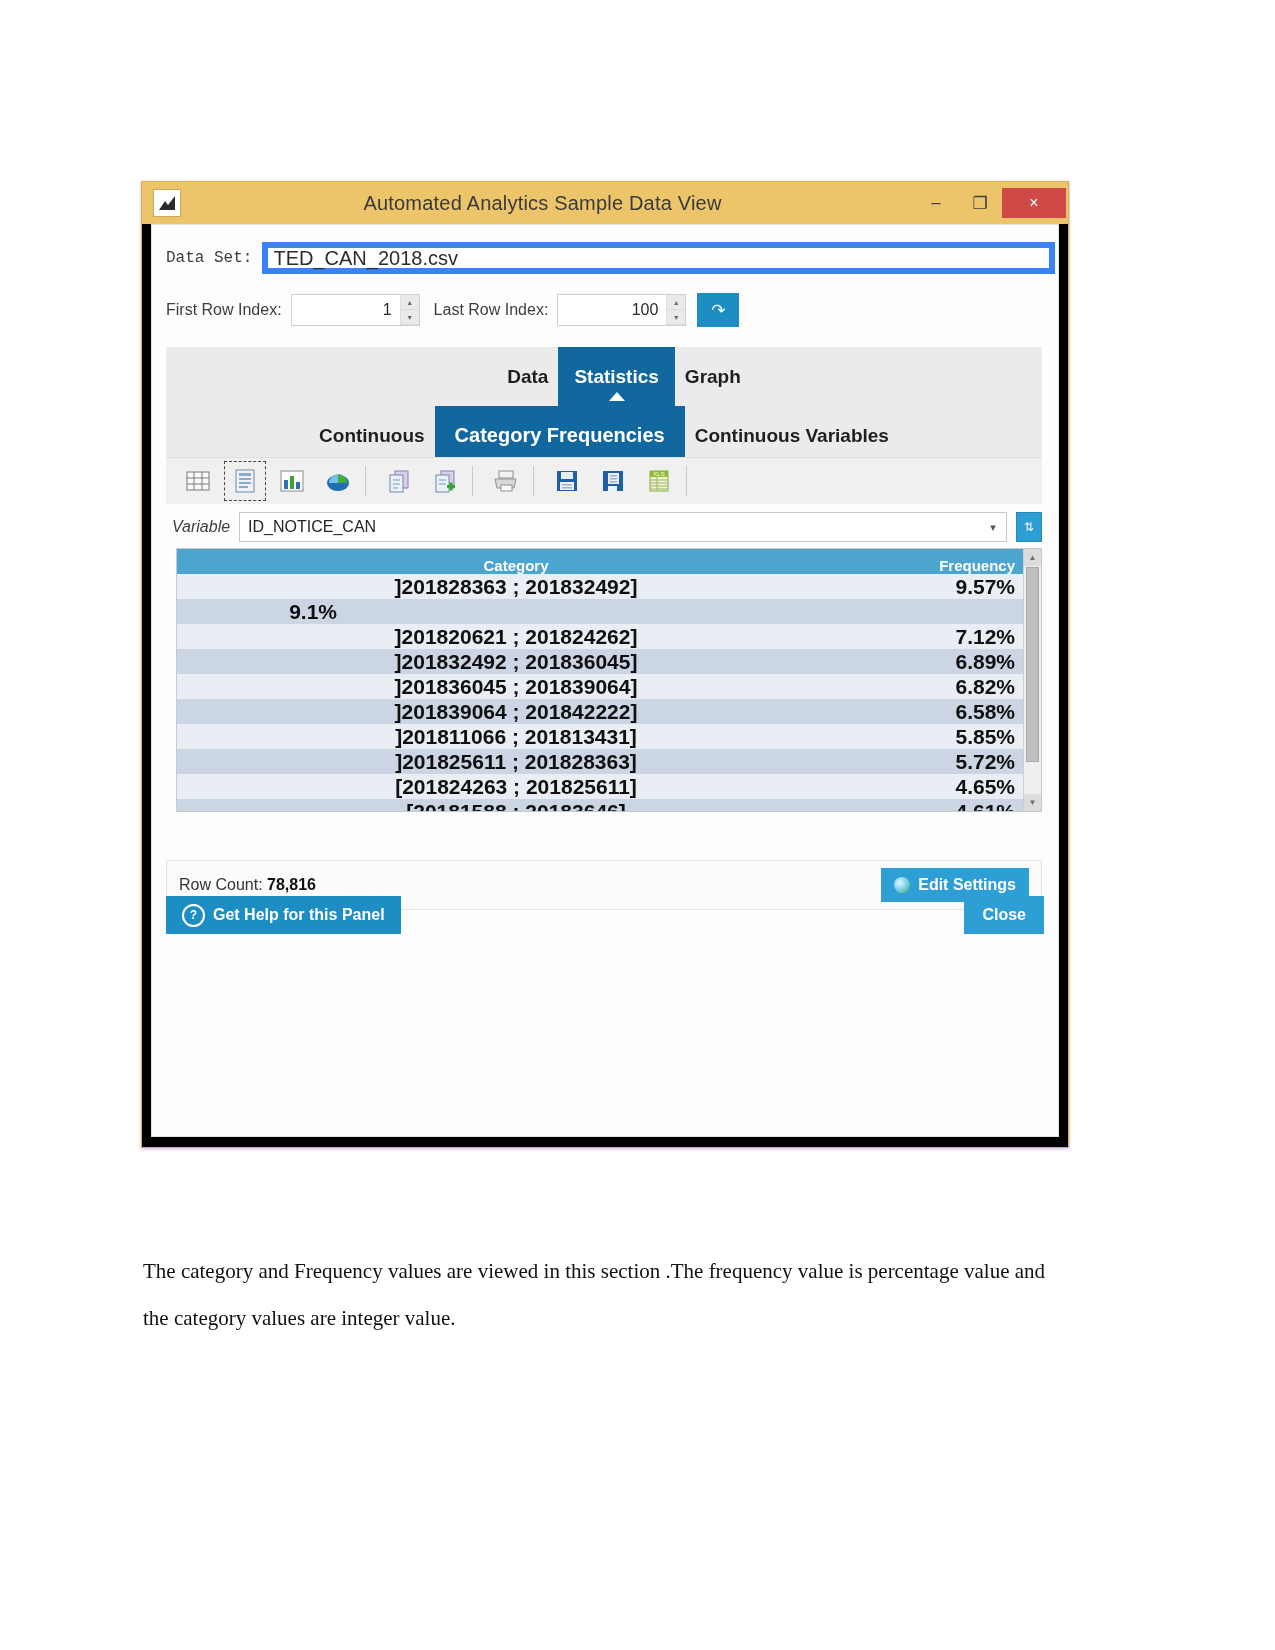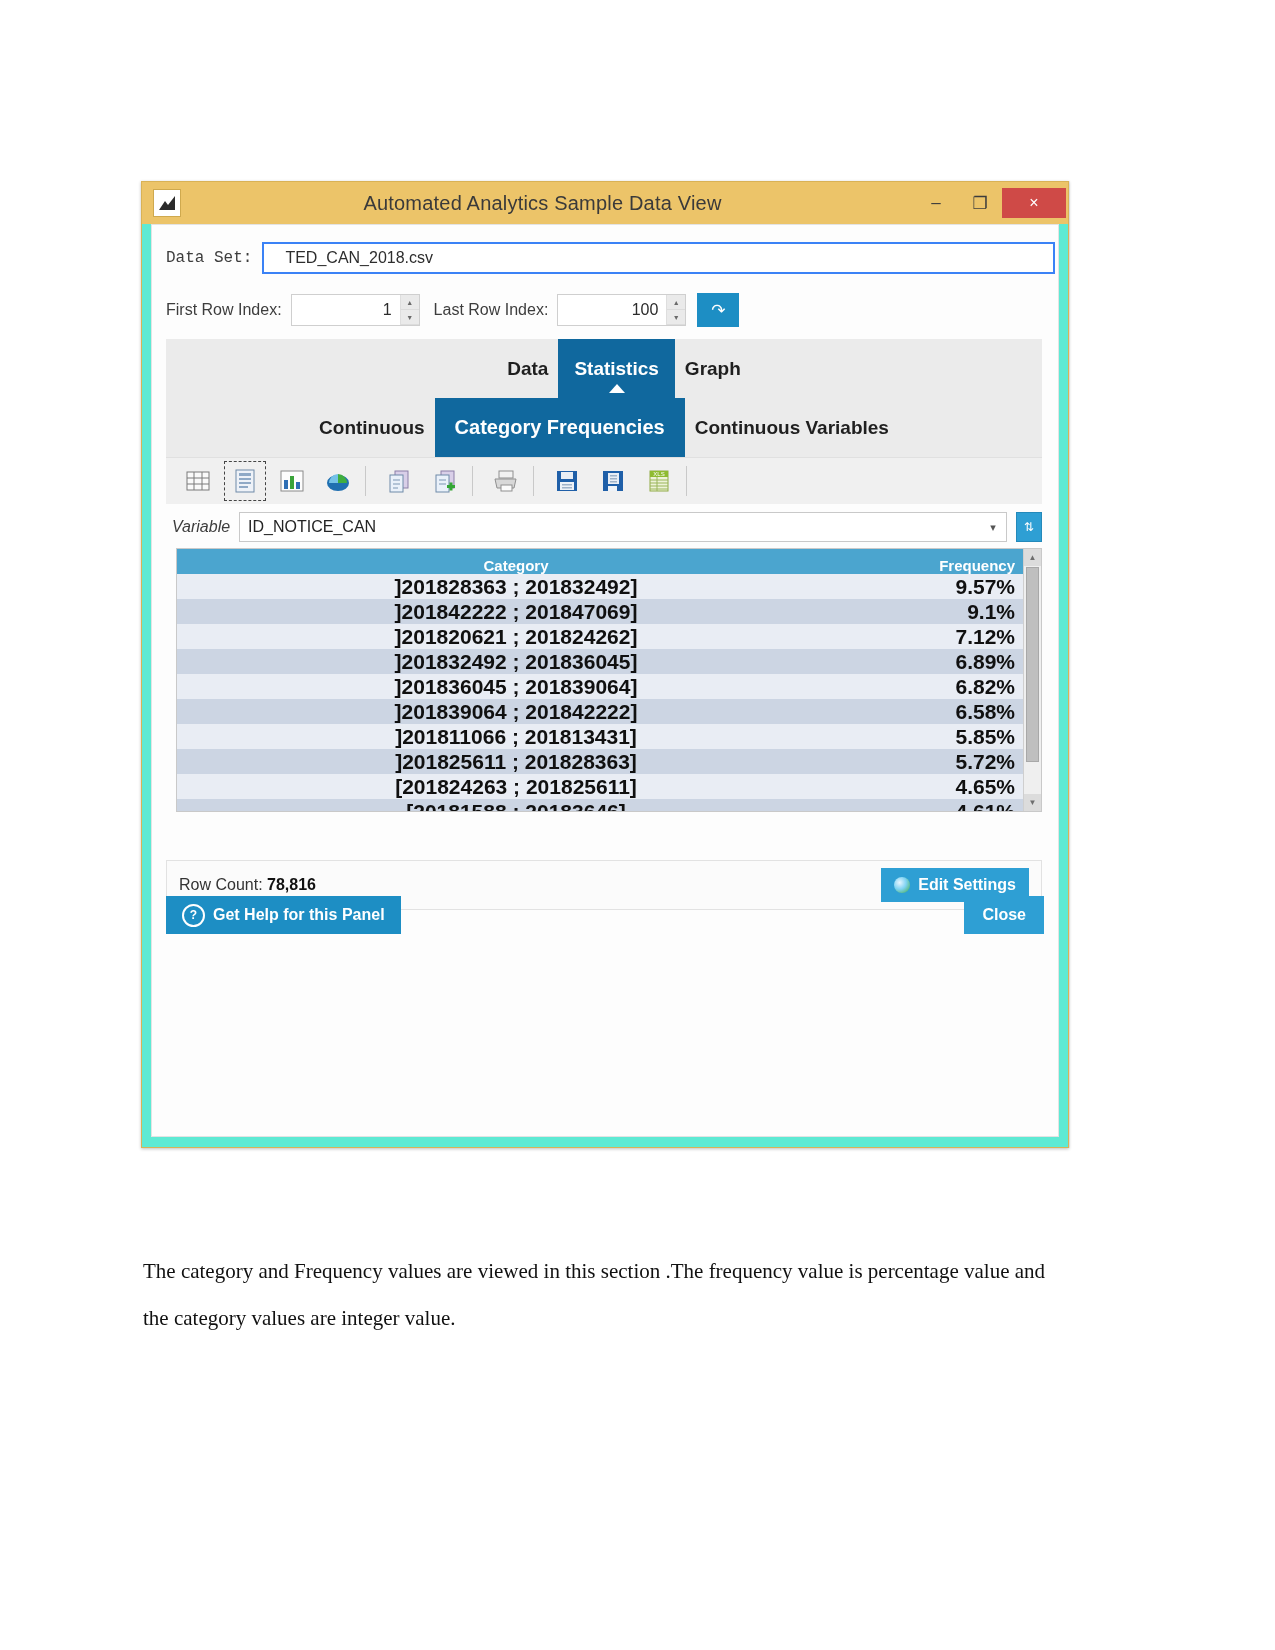--- a/index.html
+++ b/index.html
@@ -5,21 +5,21 @@
   html,body{margin:0;padding:0;}
   body{
     width:1275px;height:1650px;background:#ffffff;
     font-family:"Liberation Sans",sans-serif;
     position:relative;overflow:hidden;
   }
 
   
   .win{
     position:absolute;left:141px;top:181px;width:928px;height:967px;
-    background:#5eead4;
+    background:#000000;
     border:1px solid #d9b256;
     box-sizing:border-box;
     box-shadow:0 1px 3px rgba(0,0,0,.25);
   }
   .win-right-edge{
     position:absolute;left:1055px;top:181px;width:14px;height:967px;
     background:#f2f2f2;border-left:1px solid #dcdcdc;
   }
 
   
@@ -50,22 +50,22 @@
   }
 
   .row-dataset{
     position:absolute;left:0;top:10px;width:100%;height:46px;
     display:flex;align-items:center;
   }
   .lbl{font-size:16px;color:#3d3d3d;}
   .dataset-label{margin-left:14px;font-family:Liberation Mono, monospace;}
   .dataset-input{
     margin-left:10px;width:793px;height:32px;background:#fff;
-    border:2px solid #3b82f6;display:flex;align-items:center;
-    padding-left:21px;box-sizing:border-box;font-size:16px;color:#2d2d2d;
+    border:6px solid #3b82f6;display:flex;align-items:center;
+    padding-left:5px;box-sizing:border-box;font-size:20px;color:#2d2d2d;
   }
 
   .row-index{
     position:absolute;left:0;top:62px;width:100%;height:46px;
     display:flex;align-items:center;
   }
   .first-label{margin-left:14px;}
   .spinner{
     display:flex;align-items:stretch;height:32px;margin-left:9px;
     border:1px solid #cfcfcf;background:#fff;box-sizing:border-box;
@@ -82,21 +82,21 @@
     font-size:7px;color:#6a6a6a;border-bottom:1px solid #dcdcdc;
   }
   .last-label{margin-left:14px;}
   .refresh-btn{
     margin-left:11px;width:42px;height:34px;background:#1d8ec4;
     display:flex;align-items:center;justify-content:center;color:#fff;font-size:17px;
   }
 
   
   .tabwrap{
-    position:absolute;left:14px;top:114px;width:876px;height:118px;
+    position:absolute;left:14px;top:122px;width:876px;height:118px;
     background:#ebebeb;
   }
   .tabrow{position:absolute;left:0;width:100%;height:59px;}
   .tabrow.r1{top:0}
   .tabrow.r2{top:59px}
   .tabs-inner{
     position:relative;height:100%;display:flex;align-items:center;justify-content:center;
   }
   .tab{
     font-size:19px;font-weight:bold;color:#1f1f1f;padding:0 10px;
@@ -422,21 +422,20 @@
         <div class="thead">
           <div class="th-cat">Category</div>
           <div class="th-freq">Frequency</div>
         </div>
         <div id="table-body">
             <div class="trow odd">
               <div class="td-cat">]201828363 ; 201832492]</div>
               <div class="td-freq">9.57%</div>
             </div>
             <div class="trow even">
-              <div class="td-cat">]201842222 ; 201847069]</div>
               <div class="td-freq">9.1%</div>
             </div>
             <div class="trow odd">
               <div class="td-cat">]201820621 ; 201824262]</div>
               <div class="td-freq">7.12%</div>
             </div>
             <div class="trow even">
               <div class="td-cat">]201832492 ; 201836045]</div>
               <div class="td-freq">6.89%</div>
             </div>

